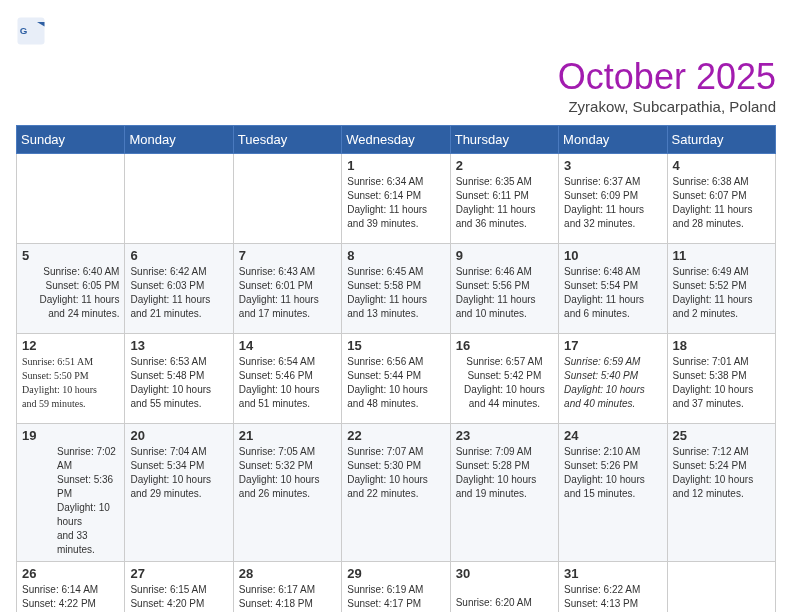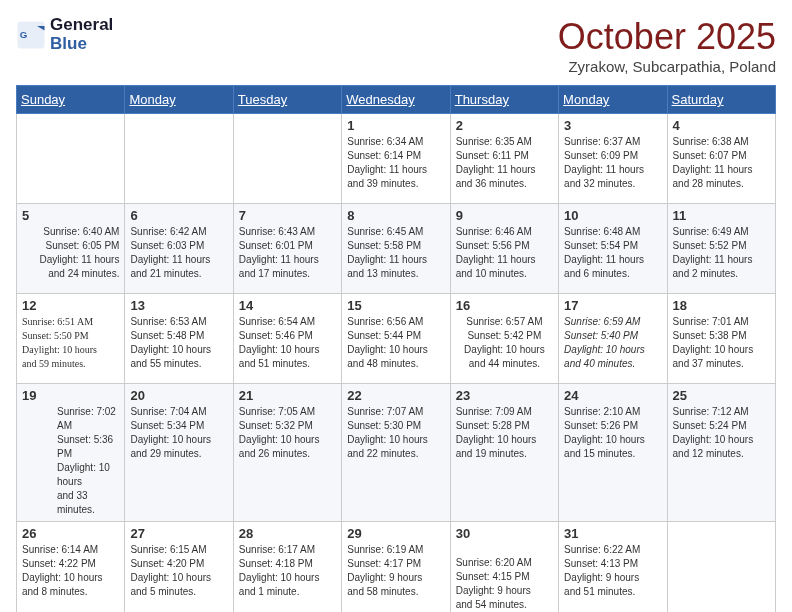--- a/index.html
+++ b/index.html
@@ -23,41 +23,41 @@
     .logo-icon {
       width: 30px;
       height: 30px;
       margin-right: 4px;
     }
     .title-block {
       text-align: right;
     }
     .month-title {
       font-size: 36px;
-      color: #7f1d1d;
+      color: #a21caf;
       font-weight: 300;
+      margin-top: 40px;
     }
     .subtitle {
       font-size: 15px;
       color: #444;
     }
     .calendar {
       width: 100%;
       border-collapse: collapse;
       border: 1px solid #ccc;
     }
     .calendar th {
       background-color: #2e5fa3;
       color: #fff;
       font-size: 13px;
       padding: 6px 4px;
       text-align: left;
       border: 1px solid #4a7abf;
       font-weight: normal;
-      text-decoration: underline;
     }
     .calendar td {
       vertical-align: top;
       padding: 4px 5px;
       border: 1px solid #ccc;
       font-size: 10.5px;
       color: #333;
       width: 14.28%;
       min-height: 80px;
       height: 90px;
@@ -84,24 +84,20 @@
 </head>
 <body>
 
 <div class="header">
   <div class="logo">
     <svg class="logo-icon" viewBox="0 0 40 40">
       <rect x="2" y="2" width="36" height="36" rx="4" fill="#e8eef8"></rect>
       <text x="5" y="24" font-size="13" font-weight="bold" fill="#2e5fa3">G</text>
       <polygon points="28,8 38,14 38,8" fill="#2e5fa3"></polygon>
     </svg>
-    <div>
-      <div style="font-size:17px;font-weight:bold;color:#1a1a2e;line-height:1.1;">General</div>
-      <div style="font-size:17px;font-weight:bold;color:#2e5fa3;line-height:1.1;">Blue</div>
-    </div>
   </div>
   <div class="title-block">
     <div class="month-title">October 2025</div>
     <div class="subtitle">Zyrakow, Subcarpathia, Poland</div>
   </div>
 </div>
 
 <table class="calendar">
   <thead>
     <tr>

